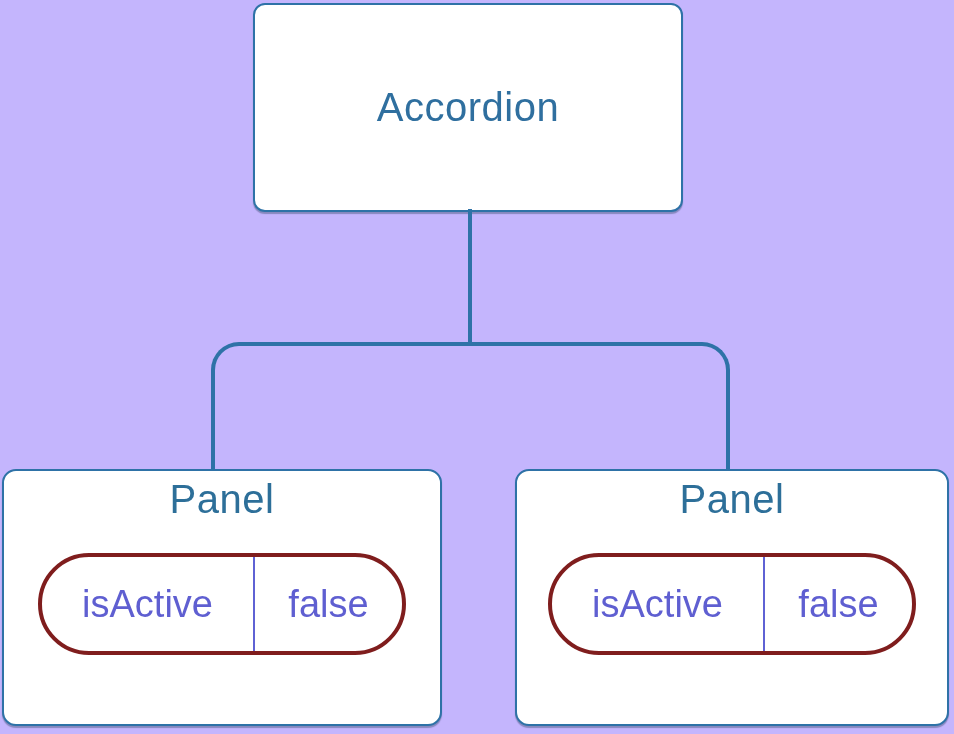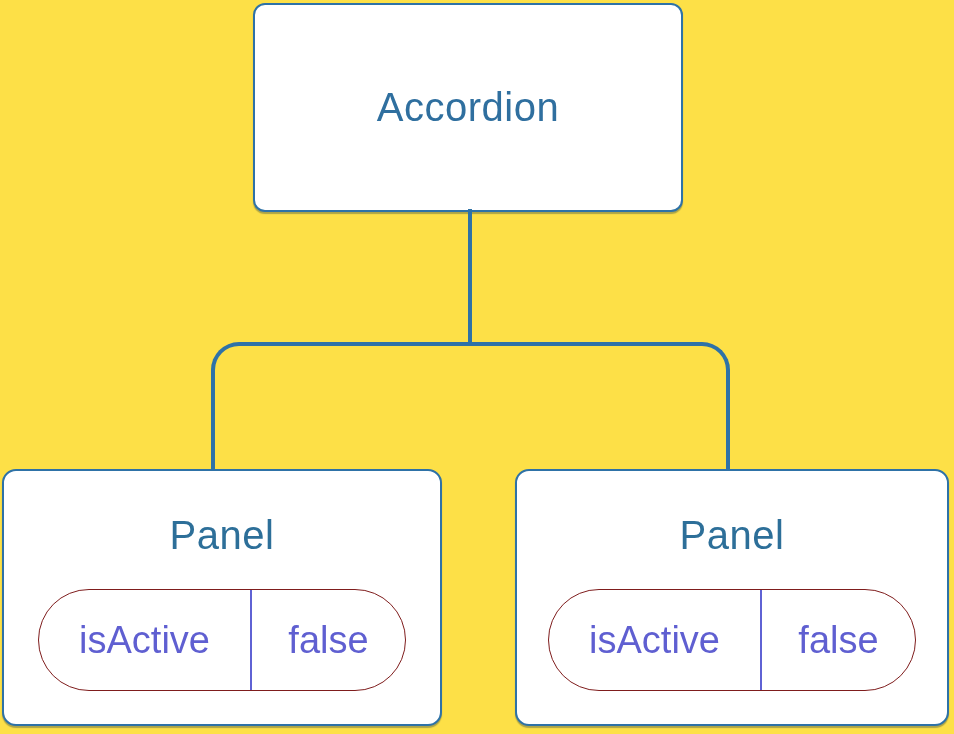--- a/index.html
+++ b/index.html
@@ -1,20 +1,20 @@
 <!DOCTYPE html>
 <html><head>
 <meta charset="utf-8">
 <style>
   html, body { margin: 0; padding: 0; }
   .stage {
     position: relative;
     width: 954px;
     height: 734px;
-    background: #fde047;
+    background: #c4b5fd;
     overflow: hidden;
     font-family: "Liberation Sans", sans-serif;
   }
   .node {
     position: absolute;
     background: #ffffff;
     border: 2px solid #2e72a7;
     box-sizing: border-box;
     box-shadow: 0 2px 1px rgba(21, 53, 75, 0.35);
   }
@@ -54,34 +54,33 @@
     border-radius: 28px 28px 0 0;
   }
   .panel-node {
     top: 469px;
     width: 440px;
     height: 257px;
     border-radius: 14px;
     display: flex;
     flex-direction: column;
     align-items: center;
-    padding-top: 36px;
   }
   .panel-left  { left: 2px; }
   .panel-right { left: 515px; width: 434px; }
   .panel-node .node-title {
     line-height: 56px;
     color: #2d6f99;
   }
   .state-pill {
     margin-top: 26px;
     width: 368px;
     height: 102px;
     box-sizing: border-box;
-    border: 1px solid #7f1d1d;
+    border: 4px solid #7f1d1d;
     border-radius: 51px;
     display: flex;
     overflow: hidden;
     background: #ffffff;
   }
   .pill-cell {
     display: flex;
     align-items: center;
     justify-content: center;
     color: #5f5fd1;

